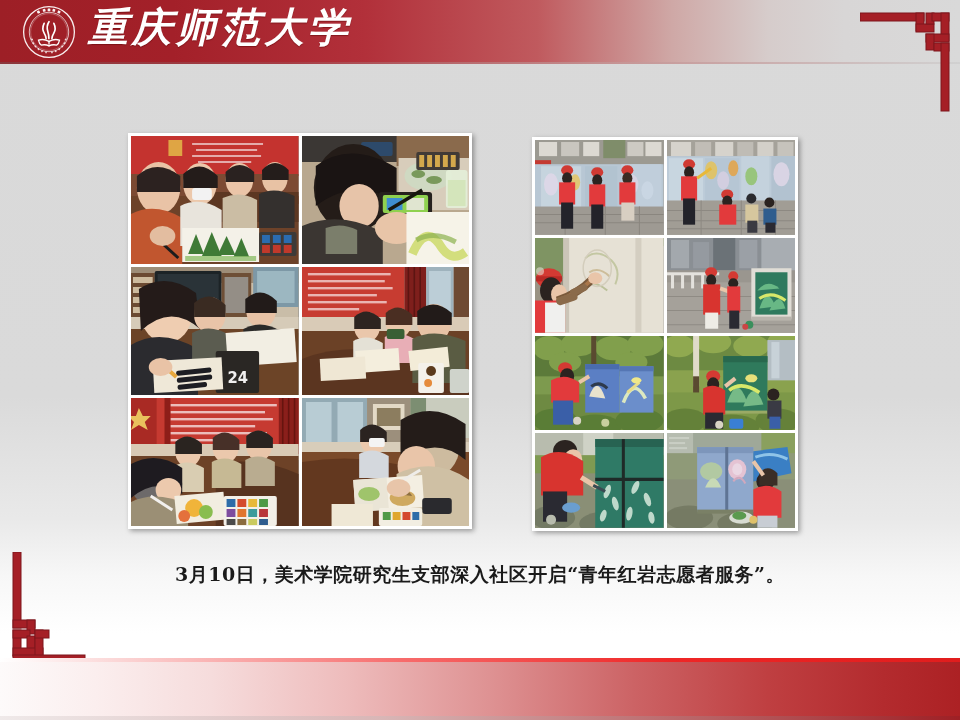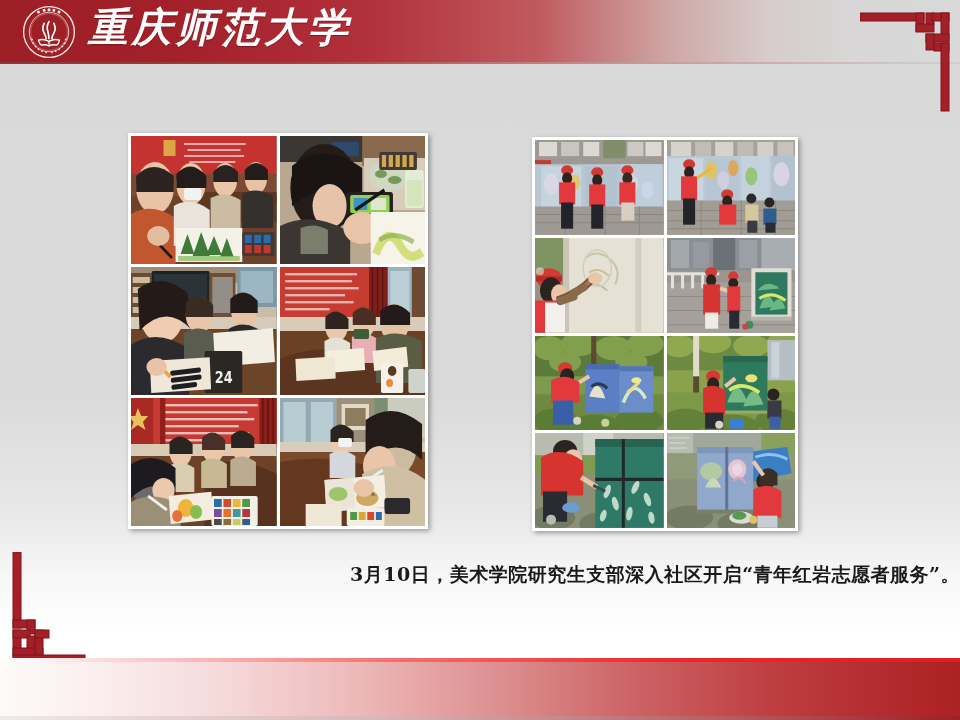--- a/index.html
+++ b/index.html
@@ -79,21 +79,21 @@
   
   .collage {
     position: absolute;
     box-shadow: 2px 2px 5px rgba(0,0,0,.35);
     background: #ffffff;
     display: grid;
     overflow: hidden;
   }
   #collage-left {
     left: 128px; top: 133px;
-    width: 300px; height: 396px;
+    width: 344px; height: 396px;
     grid-template-columns: 1fr 1fr;
     grid-template-rows: 1fr 1fr 1fr;
     gap: 3px;
     padding: 3px;
     box-sizing: border-box;
   }
   #collage-right {
     left: 532px; top: 137px;
     width: 266px; height: 394px;
     grid-template-columns: 1fr 1fr;
@@ -107,21 +107,21 @@
     overflow: hidden;
     background: #8a8a8a;
   }
   .photo svg { display:block; width:100%; height:100%; }
 
   
   #caption {
     position: absolute;
     left: 0; top: 562px;
     width: 960px;
-    text-align: right;
+    text-align: center;
     font-family: "DejaVu Serif", "Liberation Serif", serif;
     font-weight: bold;
     font-size: 19px;
     letter-spacing: .5px;
     color: #1a1a1a;
     white-space: nowrap;
   }
 
   
   #footer-highlight {

